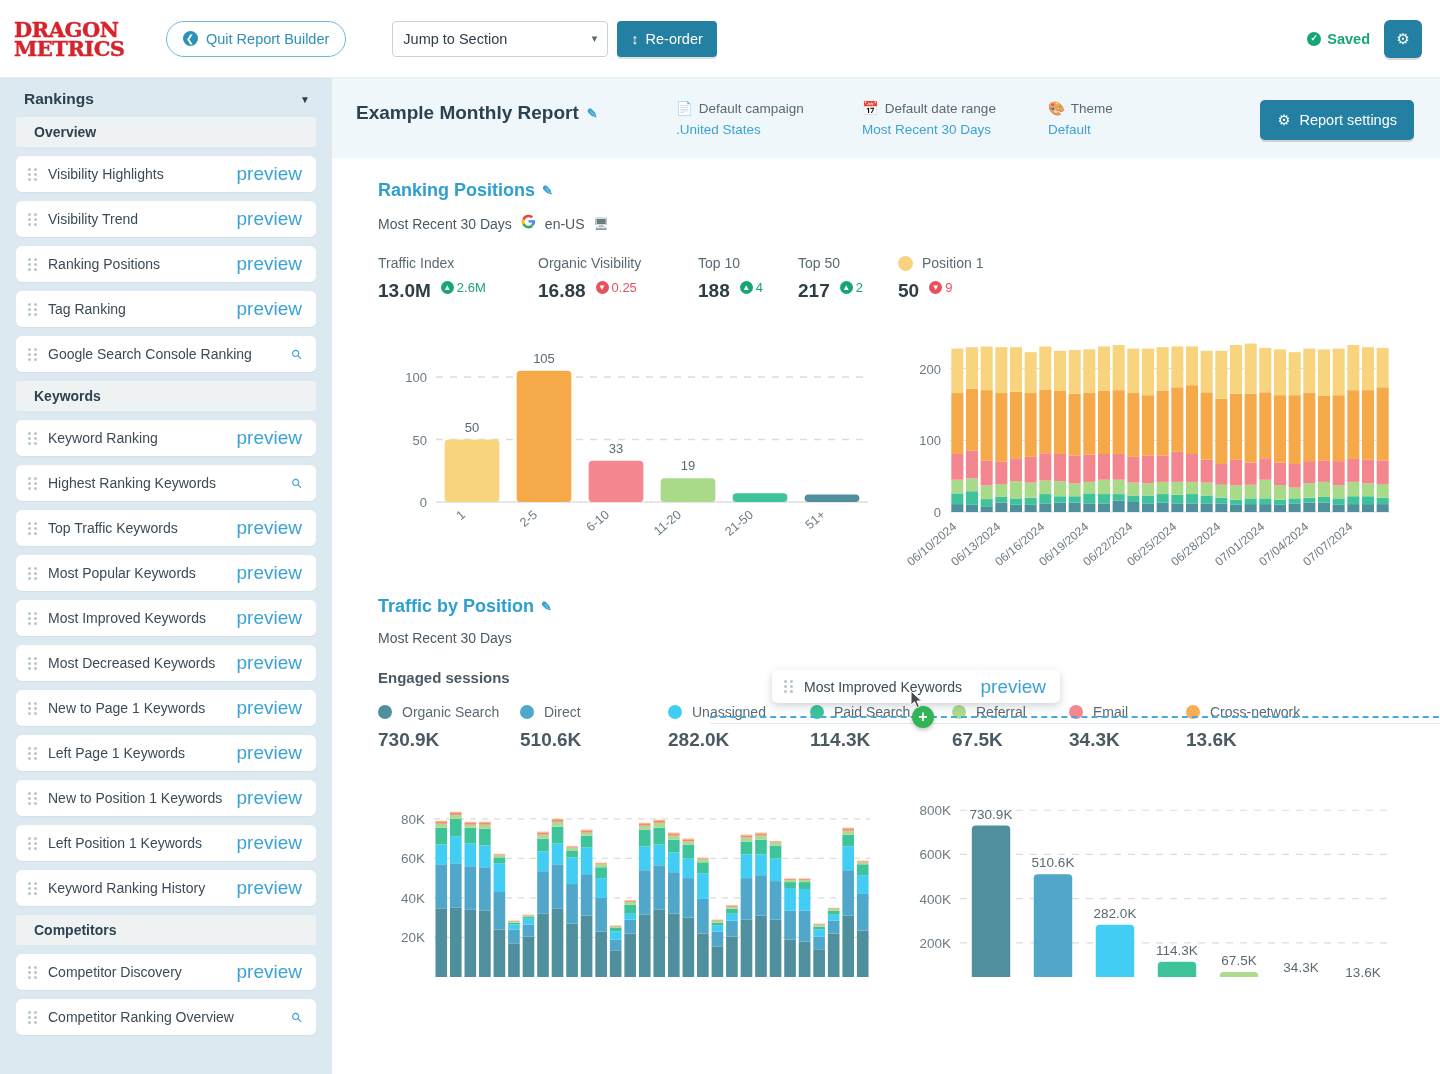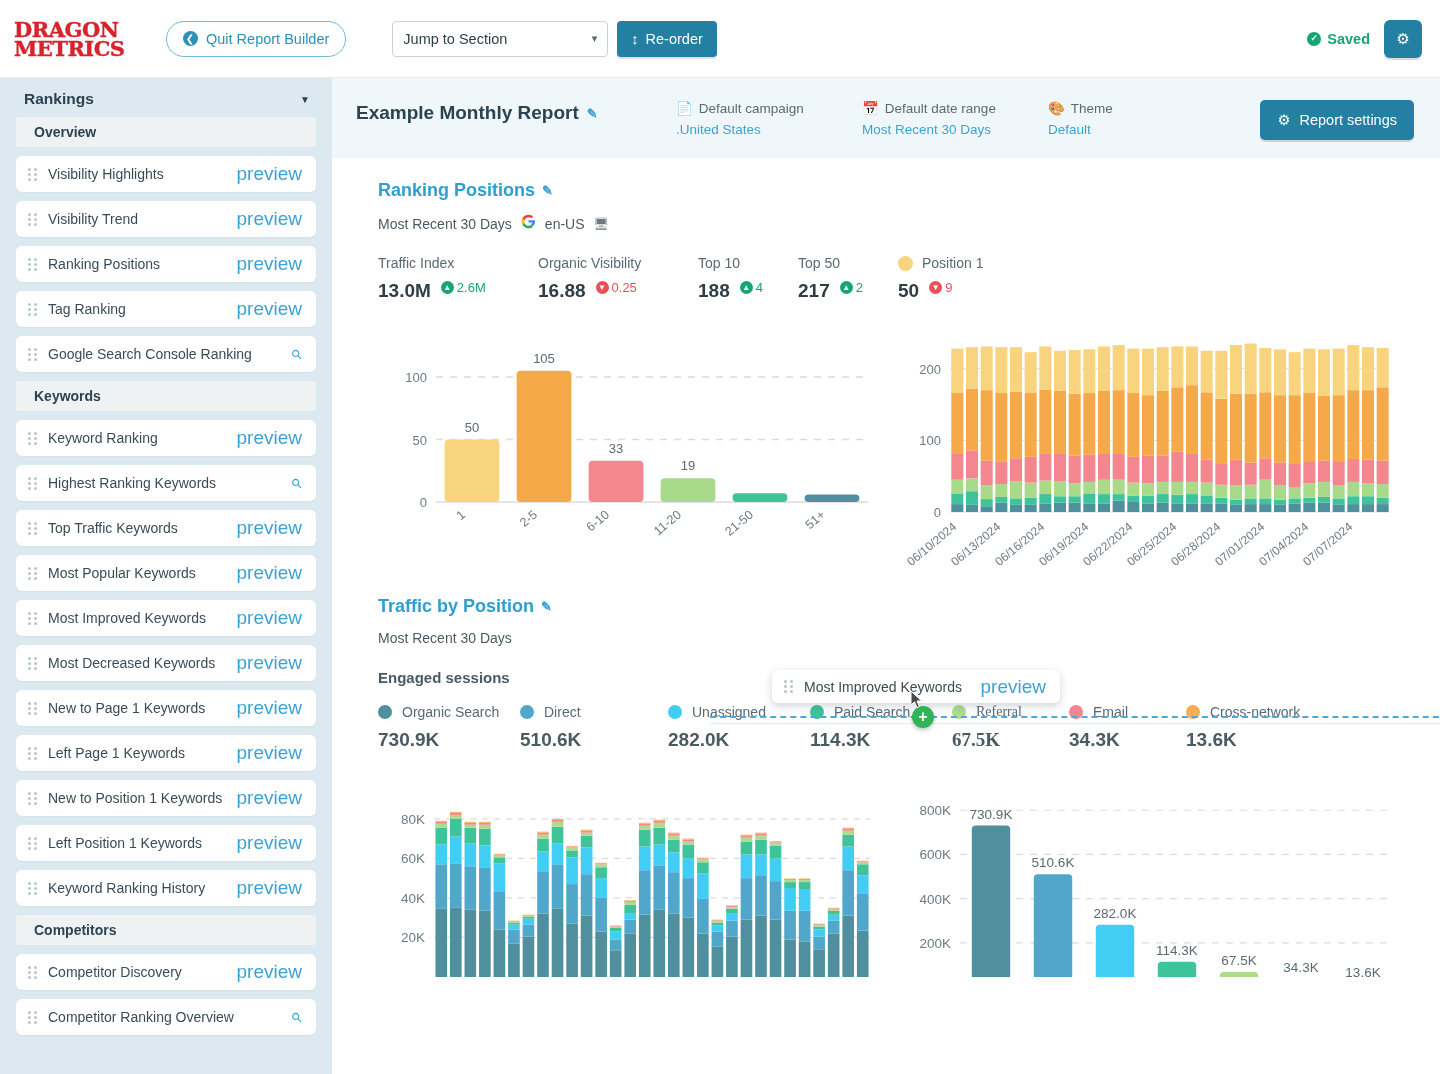--- a/index.html
+++ b/index.html
@@ -845,21 +845,21 @@
             </div>
             <div class="num">282.0K</div>
           </div>
           <div class="lg" style="width: 142px;">
             <div class="top">
               <span class="dot" style="background:#3fc39b"></span>
               <span>Paid Search</span>
             </div>
             <div class="num">114.3K</div>
           </div>
-          <div class="lg" style="width: 117px; font-family: Liberation Serif, serif;">
+          <div class="lg" style="width: 117px;">
             <div class="top">
               <span class="dot" style="background:#aedb8e"></span>
               <span>Referral</span>
             </div>
             <div class="num">67.5K</div>
           </div>
           <div class="lg" style="width: 117px;">
             <div class="top">
               <span class="dot" style="background:#f4868f"></span>
               <span>Email</span>

